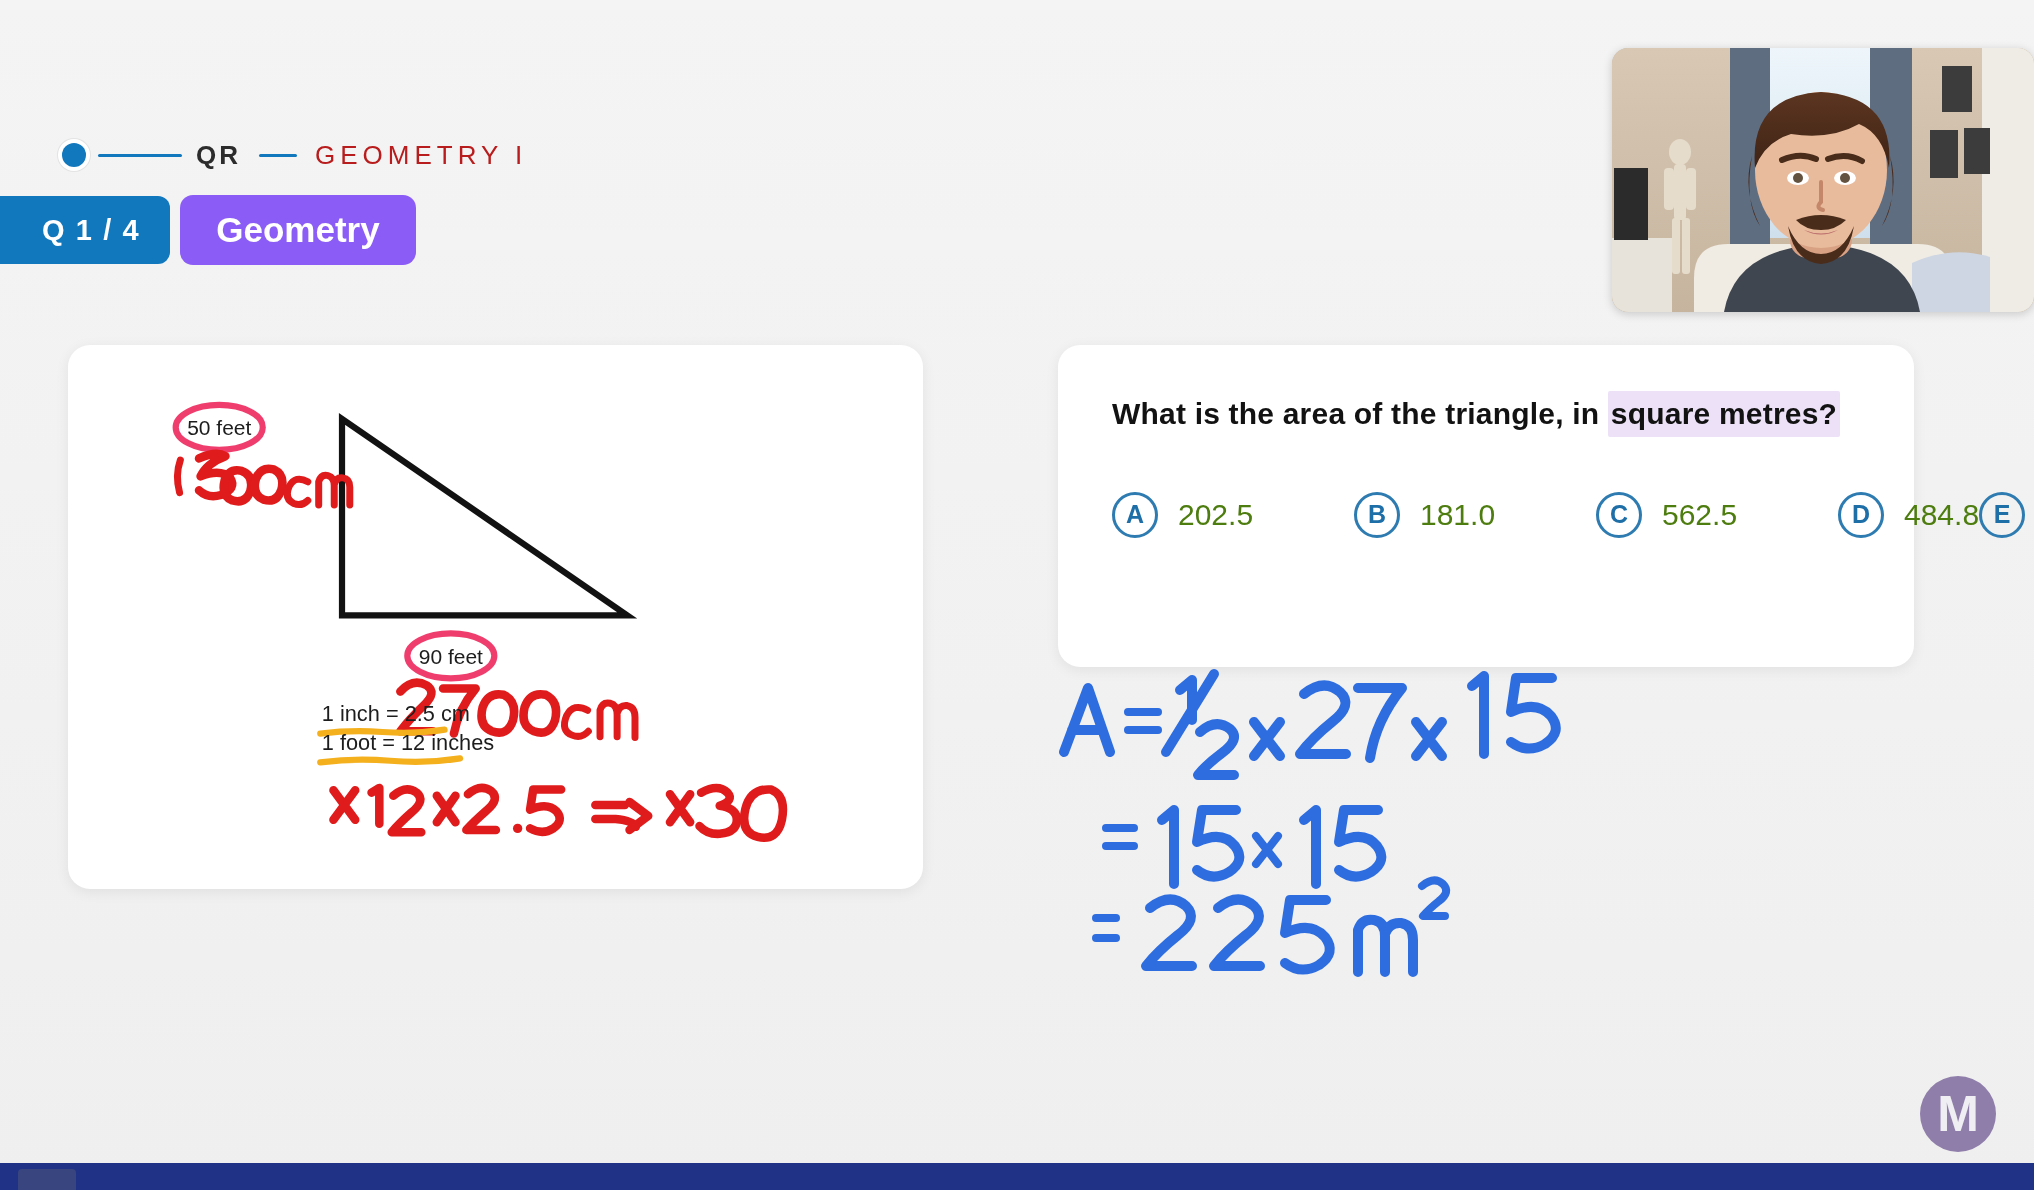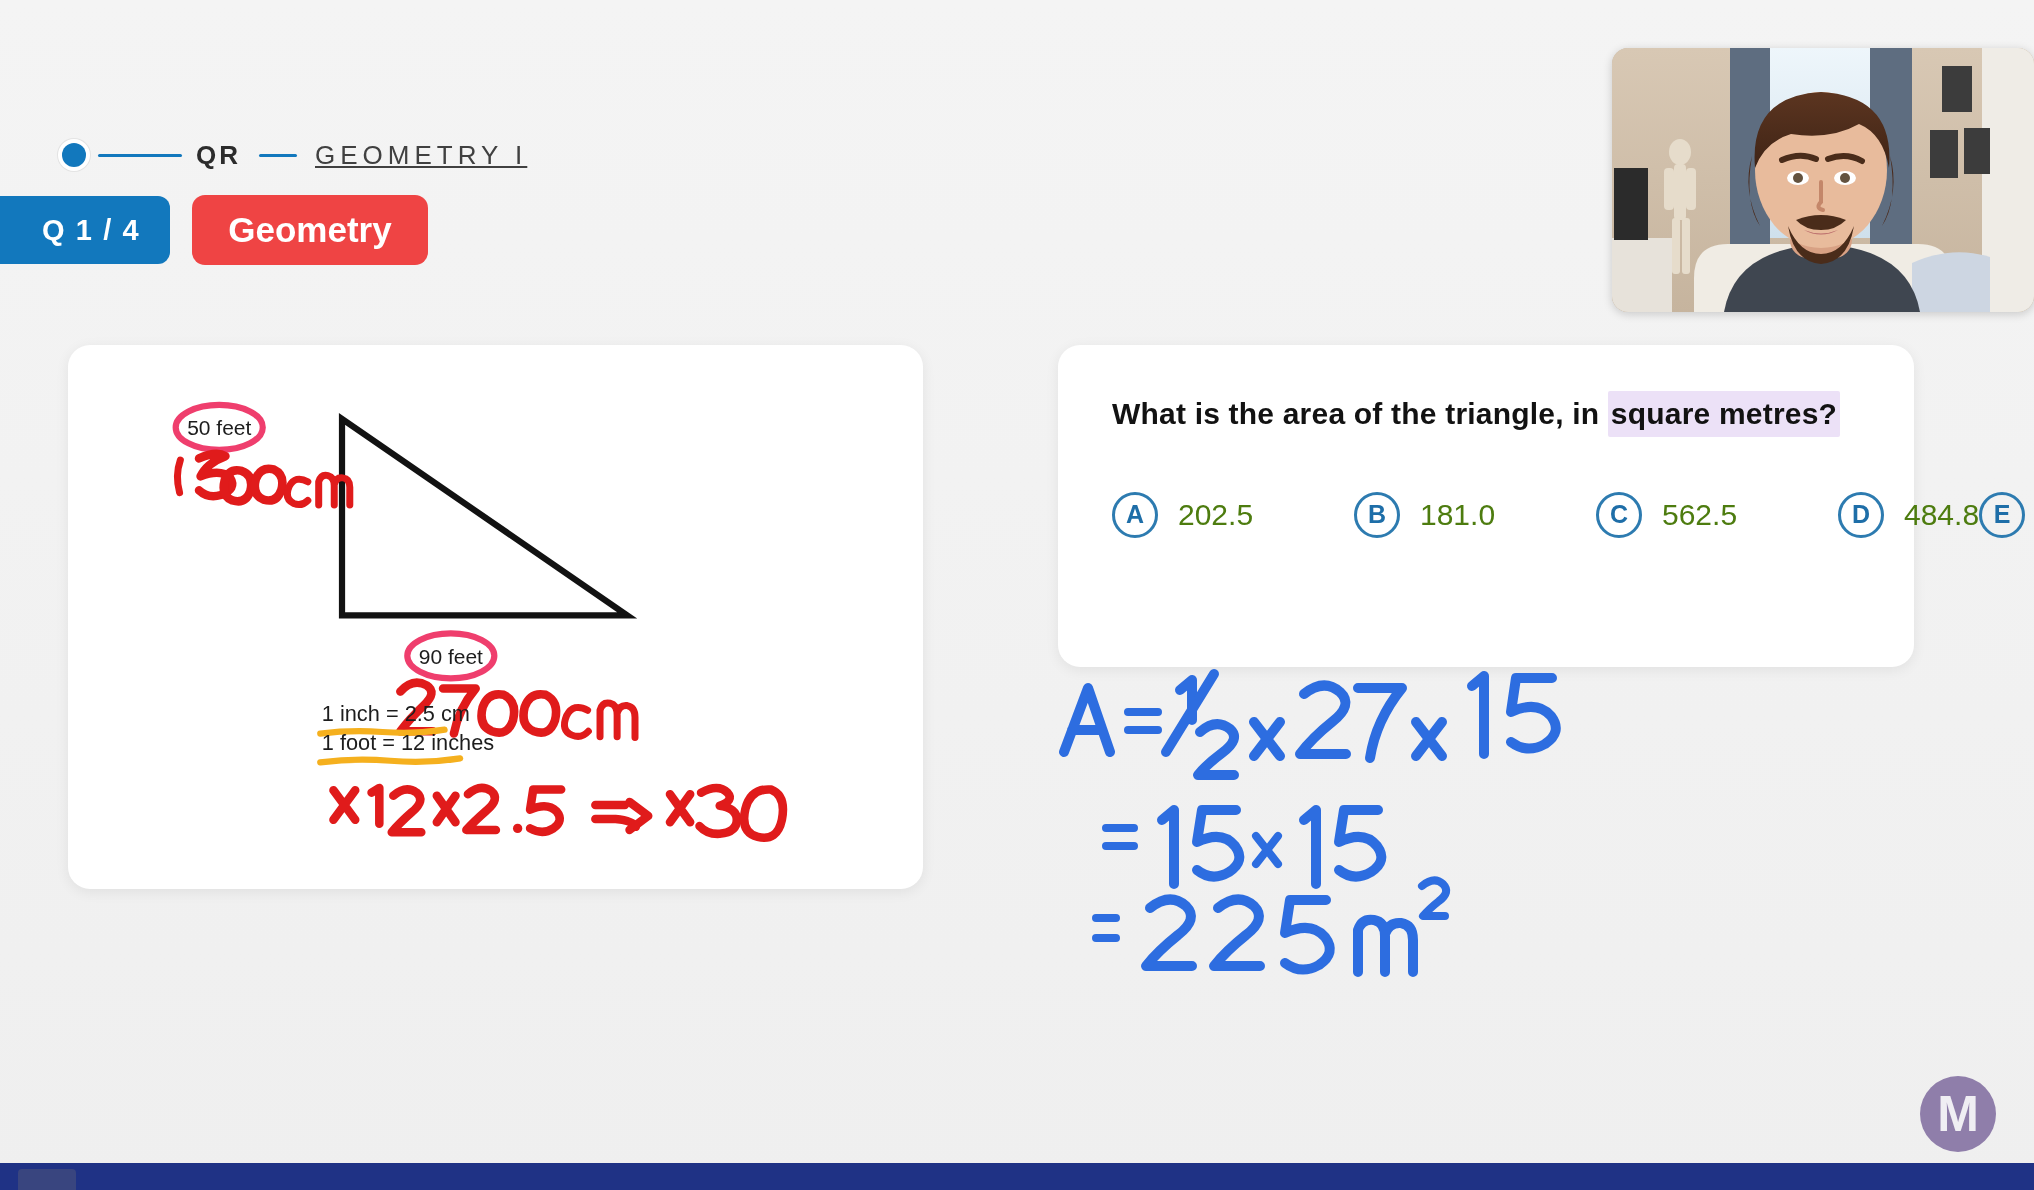--- a/index.html
+++ b/index.html
@@ -49,45 +49,45 @@
   }
   .bc-line.long { width: 84px; margin: 0 14px 0 12px; }
   .bc-line.short { width: 38px; margin: 0 18px; }
   .bc-label {
     font-size: 26px;
     letter-spacing: 2.5px;
     color: #3b3b3b;
     white-space: nowrap;
   }
   .bc-label.strong { font-weight: 700; letter-spacing: 3px; color: #2c2c2c; }
-  .bc-label.muted  { font-weight: 400; color: #404040; letter-spacing: 5px; text-decoration: underline; }
+  .bc-label.muted  { font-weight: 400; color: #b91c1c; letter-spacing: 5px; }
 
   
   #badges {
     position: absolute;
     left: 0;
     top: 195px;
     display: flex;
     align-items: center;
-    gap: 22px;
+    gap: 10px;
     height: 70px;
   }
   #qbadge {
     background: #1278bd;
     color: #ffffff;
     font-size: 29px;
     font-weight: 700;
     letter-spacing: 1.6px;
     padding: 0 30px 0 42px;
     height: 68px;
     display: flex; align-items: center;
     border-radius: 0 12px 12px 0;
   }
   #topicpill {
-    background: #ef4444;
+    background: #8b5cf6;
     color: #ffffff;
     font-size: 35px;
     font-weight: 700;
     padding: 0 36px;
     height: 70px;
     display: flex; align-items: center;
     border-radius: 13px;
   }
 
   

